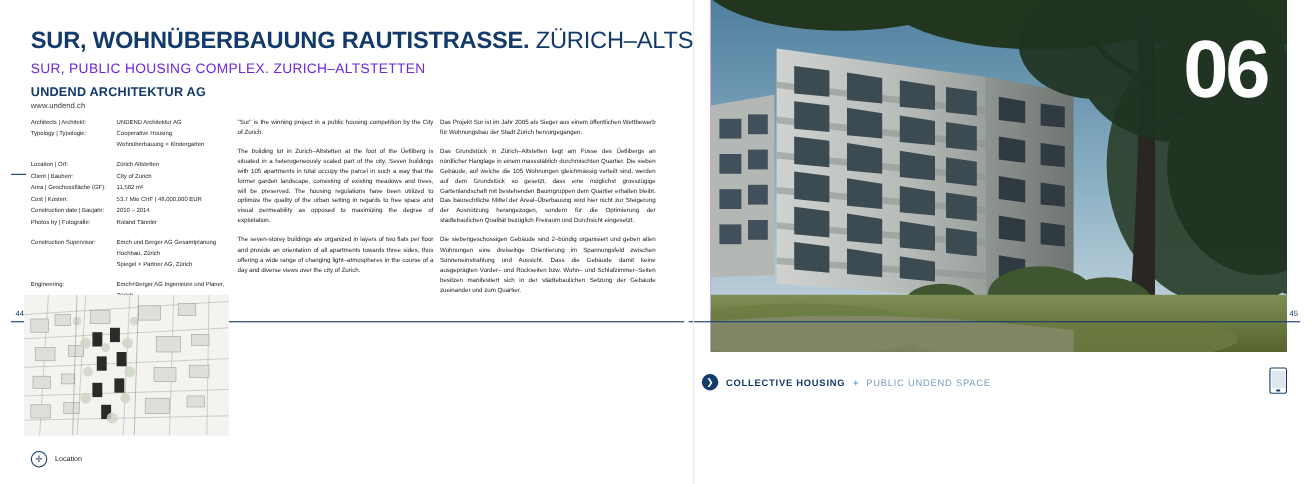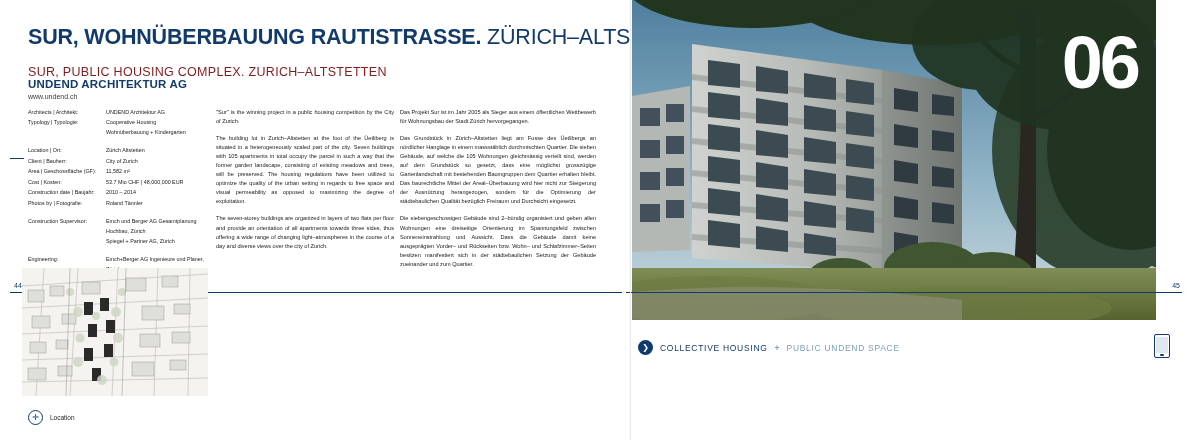--- a/index.html
+++ b/index.html
@@ -13,21 +13,21 @@
   
   .left{position:absolute;left:0;top:0;width:630px;height:440px;background:#fff;}
 
   .title-block{position:absolute;left:28px;top:26px;width:580px;}
   .title-main{
     font-size:21.5px;font-weight:bold;letter-spacing:-0.2px;
     color:#123a6b;line-height:1.05;white-space:nowrap;
   }
   .title-main .loc{font-weight:normal;color:#123a6b;}
   .subtitle{
-    margin-top:16px;font-size:12.5px;letter-spacing:0.3px;color:#7f1d1d;
+    margin-top:6px;font-size:12.5px;letter-spacing:0.3px;color:#6d28d9;
     white-space:nowrap;
   }
 
   .office{position:absolute;left:28px;top:78px;}
   .office-name{font-size:11.5px;font-weight:bold;color:#123a6b;letter-spacing:0.2px;}
   .office-url{font-size:7px;color:#3a3a3a;margin-top:3px;}
 
   
   .facts{position:absolute;left:28px;top:108px;width:178px;font-size:5.4px;color:#222;line-height:1.75;}
   .facts table{border-collapse:collapse;width:100%;}
@@ -59,41 +59,41 @@
   .legend .pin{
     width:13px;height:13px;border-radius:50%;border:1px solid #123a6b;
     display:flex;align-items:center;justify-content:center;color:#123a6b;font-size:8px;line-height:1;
   }
   .legend .lbl{font-size:6.5px;color:#222;}
 
   
   .right{position:absolute;left:630px;top:0;width:564px;height:440px;background:#fff;}
 
   .photo{
-    position:absolute;left:2px;top:0px;width:524px;height:320px;overflow:hidden;
+    position:absolute;left:16px;top:0px;width:524px;height:320px;overflow:hidden;
     background:#a21caf;
   }
   .photo svg{display:block;}
 
   .bignum{
     position:absolute;right:18px;top:26px;font-size:74px;font-weight:bold;color:#ffffff;
     letter-spacing:-3px;line-height:1;
   }
 
   .pnum-right{position:absolute;right:14px;top:282px;font-size:7px;color:#123a6b;}
   .rule-right{position:absolute;left:-4px;top:292px;width:556px;height:1px;background:#123a6b;}
 
   .footer-tag{
     position:absolute;left:8px;top:340px;display:flex;align-items:center;gap:7px;
   }
   .footer-tag .chev{
     width:15px;height:15px;border-radius:50%;background:#123a6b;color:#fff;
     display:flex;align-items:center;justify-content:center;font-size:8px;line-height:1;
   }
-  .footer-tag .t1{font-size:8.5px;font-weight:normal;color:#123a6b;letter-spacing:0.7px;}
+  .footer-tag .t1{font-size:8.5px;font-weight:bold;color:#123a6b;letter-spacing:0.7px;}
   .footer-tag .plus{font-size:8.5px;color:#7a9ec0;font-weight:bold;}
   .footer-tag .t2{font-size:8.5px;color:#7a9ec0;letter-spacing:0.7px;}
 
   .phone-icon{
     position:absolute;right:24px;top:334px;width:14px;height:22px;
     border:1.2px solid #123a6b;border-radius:2px;
   }
   .phone-icon:after{
     content:"";position:absolute;left:50%;transform:translateX(-50%);bottom:1.5px;
     width:4px;height:1.2px;background:#123a6b;border-radius:1px;

